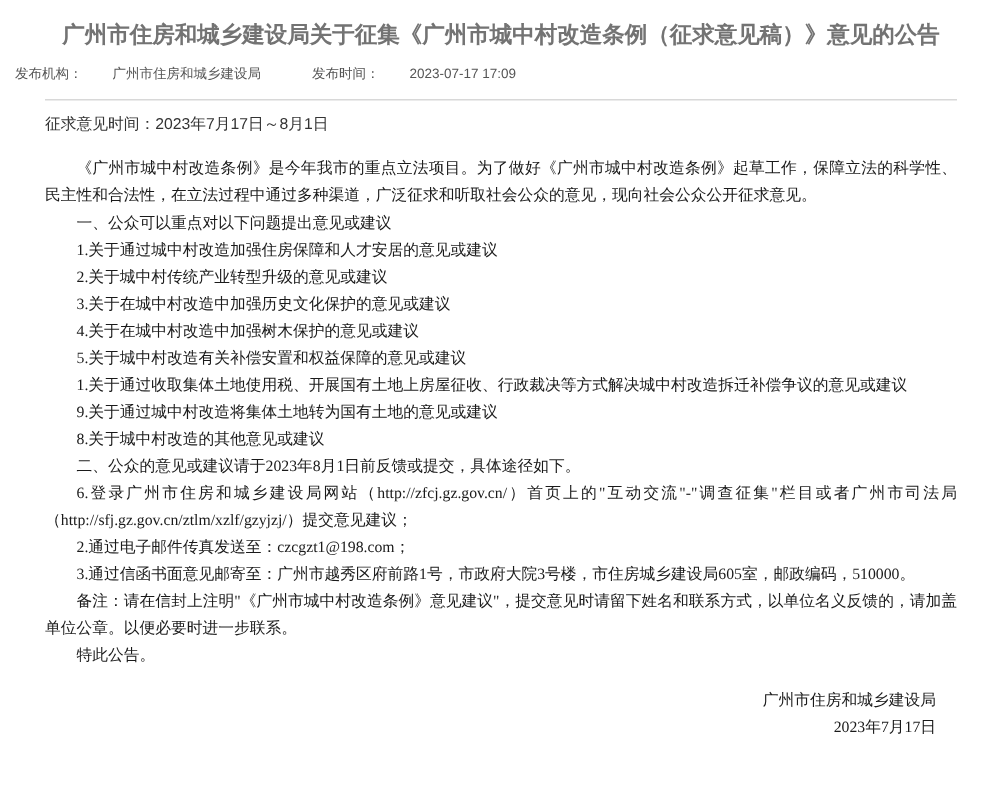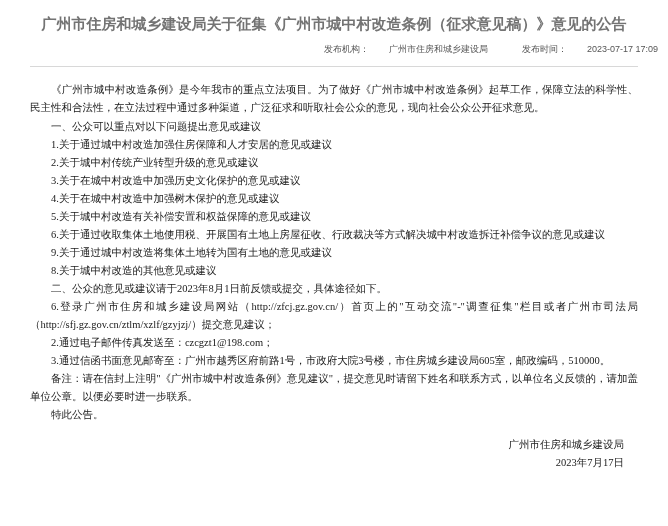--- a/index.html
+++ b/index.html
@@ -24,21 +24,21 @@
   .doc-title {
     text-align: center;
     font-size: 15px;
     font-weight: bold;
     line-height: 20px;
     margin: 14px 28px 0 28px;
     letter-spacing: 0px;
     color: #737373;
   }
   .meta-line {
-    text-align: right;
+    text-align: left;
     font-size: 9px;
     color: #555;
     margin-top: 9px;
     font-family: "Liberation Sans", sans-serif;
   }
   .meta-line .meta-item {
     display: inline-block;
     margin: 0 10px;
   }
   .meta-sep {
@@ -96,30 +96,31 @@
 <div class="page">
 
   <div class="doc-title">广州市住房和城乡建设局关于征集《广州市城中村改造条例（征求意见稿）》意见的公告</div>
 
   <div class="meta-line">
     <span class="meta-item">发布机构：</span><span class="meta-item">广州市住房和城乡建设局</span><span class="meta-sep"></span><span class="meta-item">发布时间：</span><span class="meta-item">2023-07-17 17:09</span>
   </div>
 
   <div class="divider"></div>
 
+  <div class="period">征求意见时间：2023年7月17日～8月1日</div>
 
   <div class="body-area">
     <p class="para">《广州市城中村改造条例》是今年我市的重点立法项目。为了做好《广州市城中村改造条例》起草工作，保障立法的科学性、民主性和合法性，在立法过程中通过多种渠道，广泛征求和听取社会公众的意见，现向社会公众公开征求意见。</p>
     <p class="sect">一、公众可以重点对以下问题提出意见或建议</p>
     <p class="item">1.关于通过城中村改造加强住房保障和人才安居的意见或建议</p>
     <p class="item">2.关于城中村传统产业转型升级的意见或建议</p>
     <p class="item">3.关于在城中村改造中加强历史文化保护的意见或建议</p>
     <p class="item">4.关于在城中村改造中加强树木保护的意见或建议</p>
     <p class="item">5.关于城中村改造有关补偿安置和权益保障的意见或建议</p>
-    <p class="item">6.关于通过收取集体土地使用税、开展国有土地上房屋征收、行政裁决等方式解决城中村改造拆迁补偿争议的意见或建议</p>
+    <p class="item">1.关于通过收取集体土地使用税、开展国有土地上房屋征收、行政裁决等方式解决城中村改造拆迁补偿争议的意见或建议</p>
     <p class="item">9.关于通过城中村改造将集体土地转为国有土地的意见或建议</p>
     <p class="item">8.关于城中村改造的其他意见或建议</p>
     <p class="sect">二、公众的意见或建议请于2023年8月1日前反馈或提交，具体途径如下。</p>
     <p class="para-tight">6.登录广州市住房和城乡建设局网站（http://zfcj.gz.gov.cn/）首页上的"互动交流"-"调查征集"栏目或者广州市司法局（http://sfj.gz.gov.cn/ztlm/xzlf/gzyjzj/）提交意见建议；</p>
     <p class="item">2.通过电子邮件传真发送至：czcgzt1@198.com；</p>
     <p class="item">3.通过信函书面意见邮寄至：广州市越秀区府前路1号，市政府大院3号楼，市住房城乡建设局605室，邮政编码，510000。</p>
     <p class="para-tight">备注：请在信封上注明"《广州市城中村改造条例》意见建议"，提交意见时请留下姓名和联系方式，以单位名义反馈的，请加盖单位公章。以便必要时进一步联系。</p>
     <p class="item">特此公告。</p>
   </div>
 

